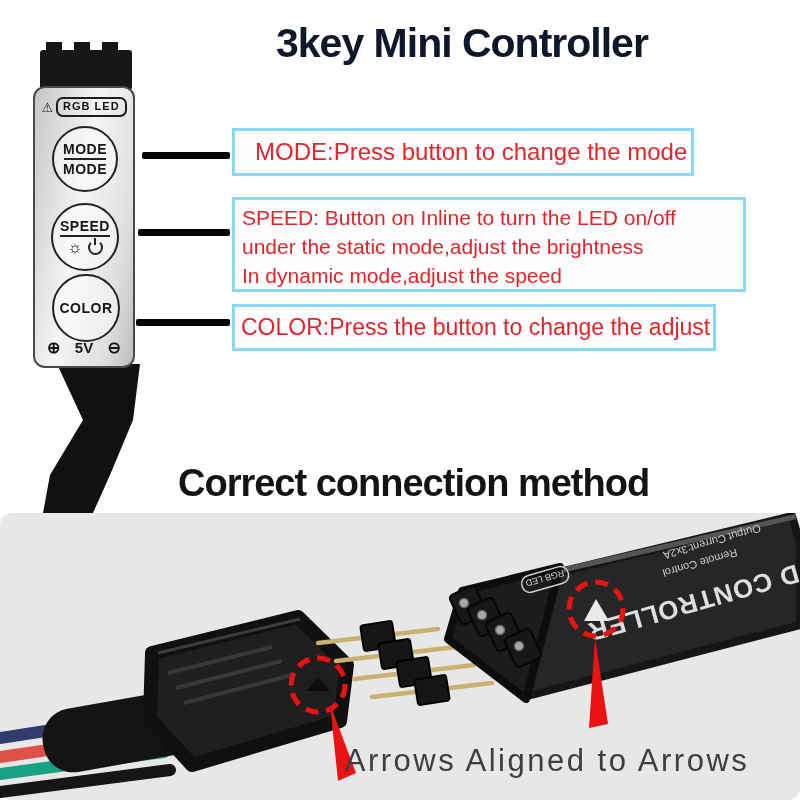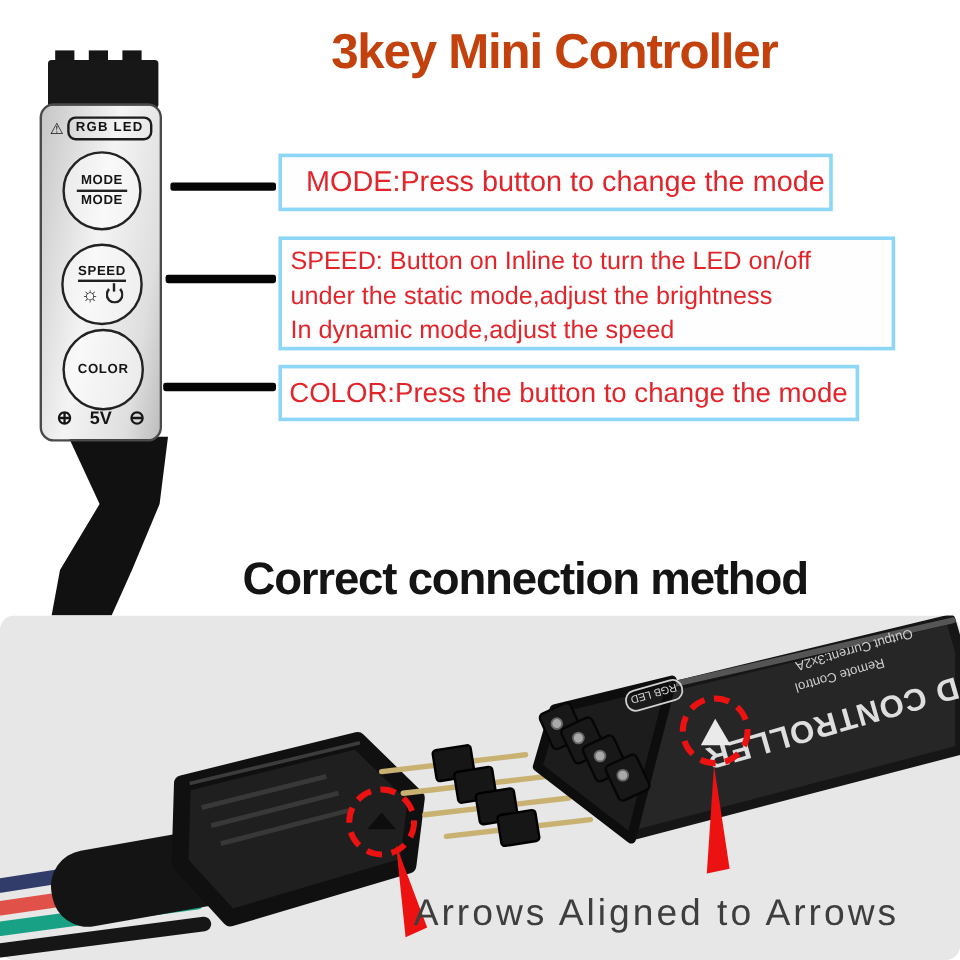--- a/index.html
+++ b/index.html
@@ -1,23 +1,23 @@
 <!DOCTYPE html>
 <html><head>
 <meta charset="utf-8">
 <style>
   html,body{margin:0;padding:0;background:#fff;}
   #stage{position:relative;width:800px;height:800px;background:#ffffff;overflow:hidden;
          font-family:"Liberation Sans", sans-serif;}
 
   
   .main-title{position:absolute;left:276px;top:20px;font-size:41px;font-weight:bold;
-              color:#c2410c;letter-spacing:-1px;white-space:nowrap;}
+              color:#0f172a;letter-spacing:-1px;white-space:nowrap;}
   .section-title{position:absolute;left:178px;top:462px;font-size:38px;font-weight:bold;
-              color:#141414;letter-spacing:-1px;white-space:nowrap;z-index:5;margin-left:24px;}
+              color:#141414;letter-spacing:-1px;white-space:nowrap;z-index:5;}
 
   
   .callout{position:absolute;border:3px solid #8ed6f5;background:#fefefe;color:#e2242b;
            box-sizing:border-box;white-space:nowrap;overflow:hidden;}
   .callout-mode {left:232px;top:128px;width:462px;height:48px;font-size:24px;line-height:42px;padding-left:20px;}
   .callout-speed{left:232px;top:197px;width:514px;height:95px;font-size:21px;line-height:29px;padding:3px 0 0 7px;}
   .callout-color{left:232px;top:304px;width:484px;height:47px;font-size:23px;line-height:41px;padding-left:6px;}
 
   
   .lead{position:absolute;height:7px;background:#050505;border-radius:2px;}
@@ -37,21 +37,21 @@
              align-items:center;gap:3px;}
   .warn{font-size:13px;color:#111;line-height:1;}
   .rgbled{border:2px solid #1c1c1c;border-radius:7px;font-size:11px;font-weight:bold;color:#111;
           padding:0 5px;height:16px;line-height:15px;letter-spacing:1px;}
   .cbtn{position:absolute;border:2.5px solid #222;border-radius:50%;
         background:rgba(255,255,255,.45);display:flex;flex-direction:column;
         justify-content:center;align-items:center;color:#161616;}
   .btn-mode {left:17px;top:38px; width:62px;height:62px;}
   .btn-speed{left:16px;top:115px;width:64px;height:64px;}
   .btn-color{left:17px;top:186px;width:64px;height:64px;}
-  .btn-txt{font-size:11px;font-weight:bold;letter-spacing:.5px;line-height:1.15;}
+  .btn-txt{font-size:14px;font-weight:bold;letter-spacing:.5px;line-height:1.15;}
   .mode-divider{width:42px;border-top:2px solid #222;margin:1px 0;}
   .speed-label{border-bottom:2px solid #222;padding-bottom:1px;}
   .icon-row{display:flex;align-items:center;gap:5px;margin-top:2px;}
   .sun{font-size:17px;line-height:1;font-weight:bold;}
   .pwr{position:relative;width:11px;height:11px;border:2px solid #222;border-radius:50%;
        border-top-color:transparent;}
   .pwr::after{content:"";position:absolute;left:50%;top:-4px;width:2px;height:7px;background:#222;
        transform:translateX(-50%);}
   .cfoot{position:absolute;left:0;top:250px;width:100%;display:flex;justify-content:space-between;
          align-items:center;padding:0 12px;box-sizing:border-box;color:#151515;}
@@ -118,21 +118,21 @@
     <span>MODE:Press button to change the mode</span>
   </div>
 
   <div class="callout callout-speed">
     <div>SPEED: Button on Inline to turn the LED on/off</div>
     <div>under the static mode,adjust the brightness</div>
     <div>In dynamic mode,adjust the speed</div>
   </div>
 
   <div class="callout callout-color">
-    <span>COLOR:Press the button to change the mode</span>
+    <span>COLOR:Press the button to change the adjust</span>
   </div>
 
   <div class="section-title">Correct connection method</div>
 
   <svg class="photo-svg" width="800" height="287" viewBox="0 0 800 287">
     <rect x="0" y="0" width="800" height="287" rx="12" fill="#e7e7e7"></rect>
 
     <g stroke-linecap="round" stroke-width="12" fill="none">
       <path d="M0,225 L148,202" stroke="#323c6b"></path>
       <path d="M0,244 L158,221" stroke="#e05149"></path>

